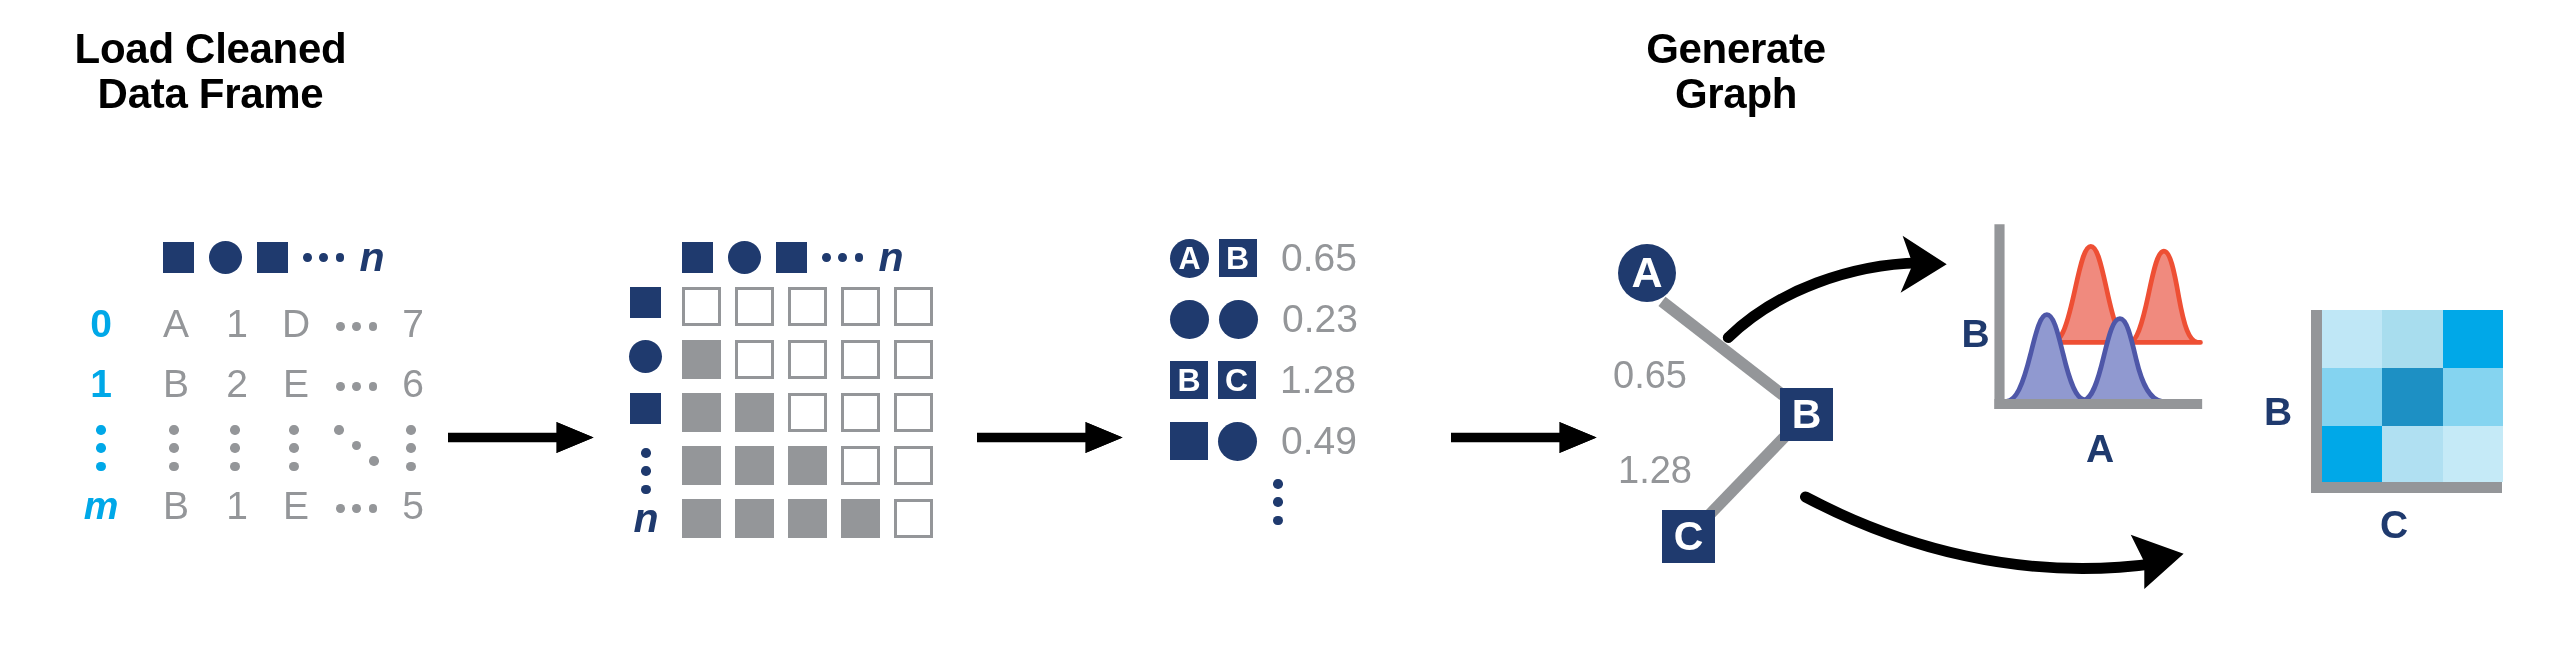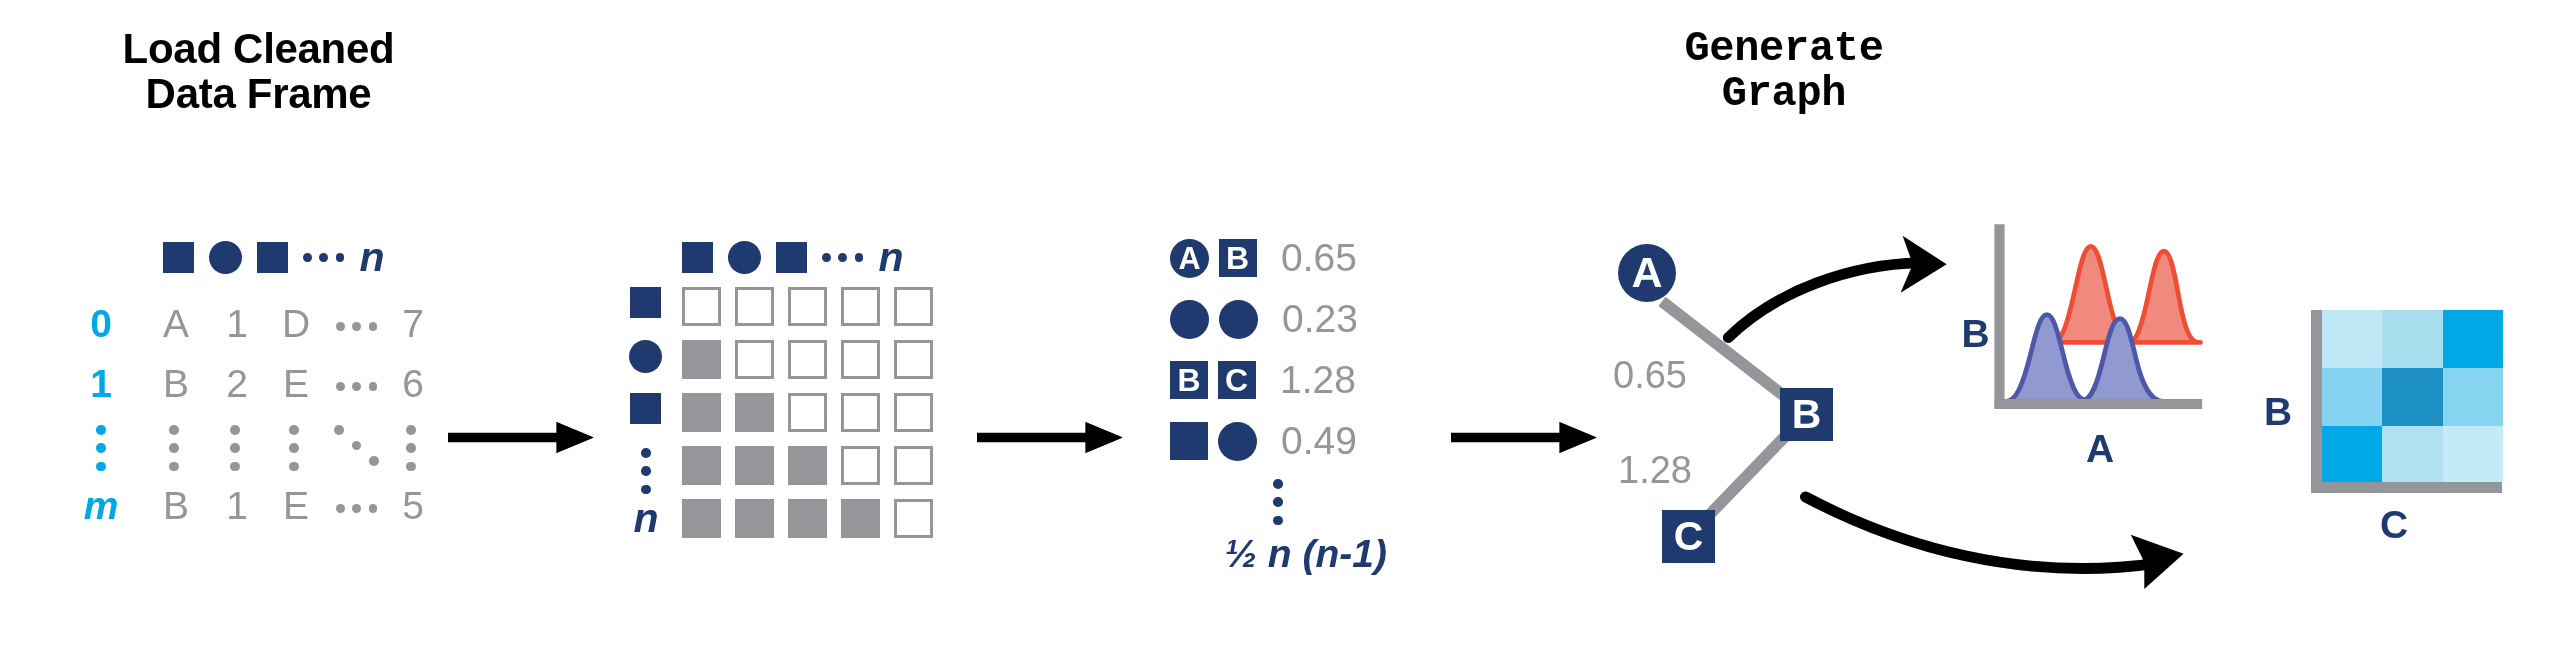--- a/index.html
+++ b/index.html
@@ -12,21 +12,20 @@
   
   .heading{
     position:absolute;
     text-align:center;
     font-weight:bold;
     font-size:42px;
     line-height:1.06;
     color:#000000;
     letter-spacing:-0.3px;
     white-space:pre-line;
-    margin-left:48px;
   }
 
   
   .df-sq{width:31px;height:31px;background:#1f3a6e;display:inline-block;}
   .df-ci{width:33px;height:33px;border-radius:50%;background:#1f3a6e;display:inline-block;}
   .hdots{display:inline-flex;align-items:center;gap:7.5px;}
   .hdots i{width:8.8px;height:8.8px;border-radius:50%;background:#1f3a6e;display:block;}
   .hdots.g i{background:#949699;}
   .vdots{display:flex;flex-direction:column;align-items:center;gap:8.8px;}
   .vdots i{width:9.5px;height:9.5px;border-radius:50%;background:#949699;display:block;}
@@ -70,21 +69,21 @@
 
   svg{display:block;overflow:visible;}
 </style>
 </head>
 <body>
 
 <div id="stage">
 
   <div class="heading" style="left:0px;  top:27px; width:421px;">Load Cleaned
 Data Frame</div>
-  <div class="heading" style="left:1546px;top:27px;width:380px;font-family:Liberation Mono, monospace;">Generate
+  <div class="heading" style="left:1546px;top:27px;width:380px;">Generate
 Graph</div>
 
   <div class="abs" style="left:75px;top:234px;width:366px;height:339px;">
 
     <div class="abs" style="left:88px;top:0px;display:flex;align-items:center;gap:15px;">
       <span class="df-sq"></span>
       <span class="df-ci"></span>
       <span class="df-sq"></span>
       <span class="hdots">
           <i></i>
@@ -259,21 +258,20 @@
       <span class="badge-ci"></span>
       <span class="mi-val" style="margin-left:15px;">0.49</span>
     </div>
 
     <span class="vdots n abs" style="left:103px;top:243px;">
         <i></i>
         <i></i>
         <i></i>
       </span>
 
-    <div class="formula abs" style="left:-6.8px;top:296px;width:285px;text-align:center;">½ n (n-1)</div>
   </div>
 
   <svg class="abs" style="left:1451px;top:407px;" width="149" height="61" viewBox="0 0 220 90">
     <path d="M0,38 L160,38 L160,22 L215,45 L160,68 L160,52 L0,52 Z" fill="#000"></path>
     <path d="M160,22 L215,45 L160,68 L174,45 Z" fill="#000"></path>
   </svg>
 
   <div class="abs" style="left:1594px;top:237px;width:319px;height:339px;">
 
     <svg class="abs" style="left:0;top:0;" width="319" height="339" viewBox="0 0 470 500">

